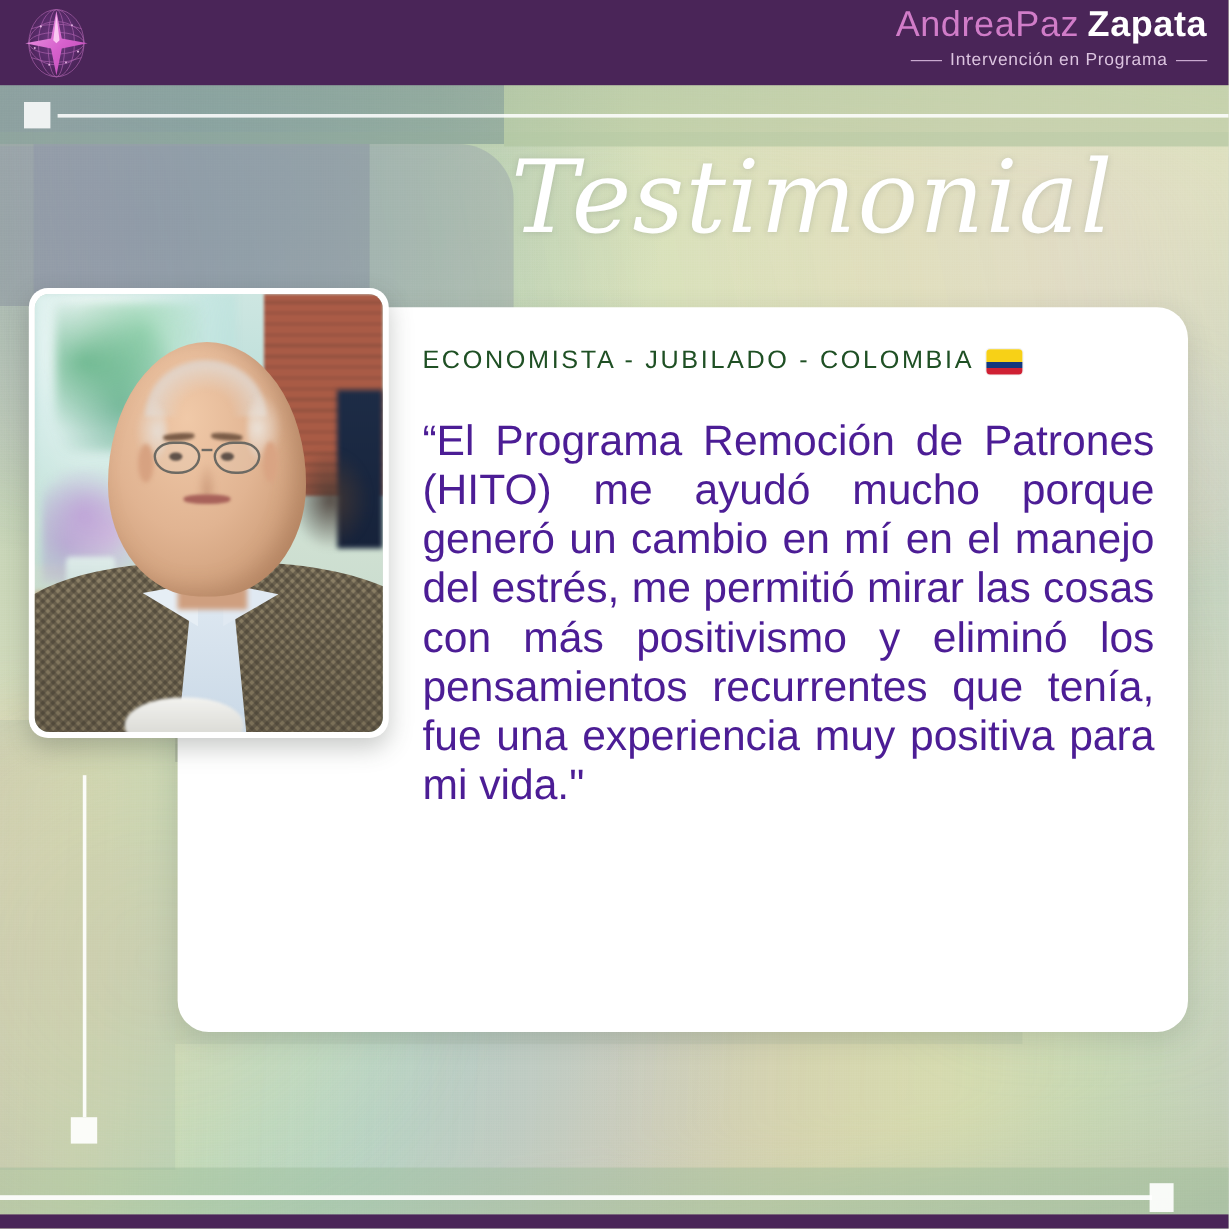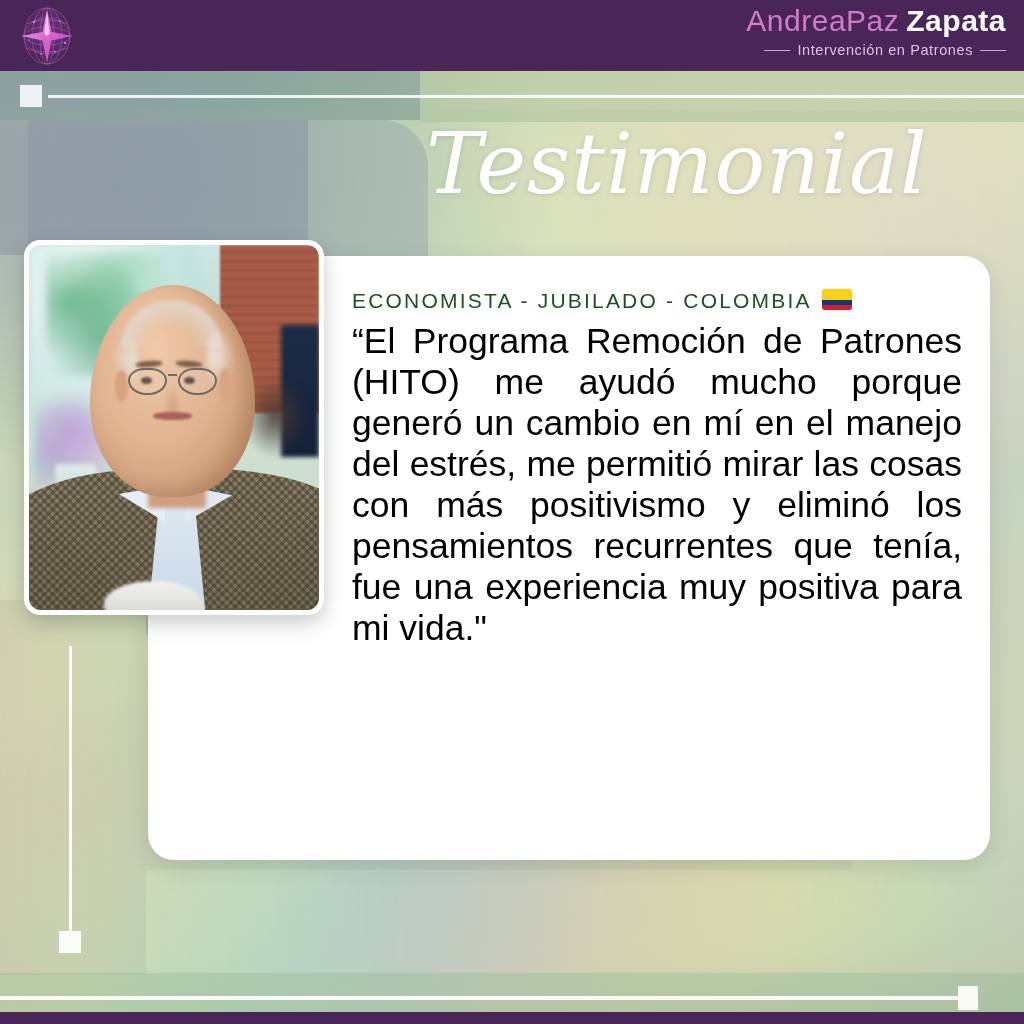--- a/index.html
+++ b/index.html
@@ -264,36 +264,36 @@
     font-weight: 400;
     white-space: nowrap;
     margin-top: 12px;
   }
   .person-role {
     margin: 11px 0 0 16px;
     font-size: 21px;
     color: #1f5024;
     letter-spacing: 2.2px;
     white-space: nowrap;
-    display: flex; align-items: flex-start; gap: 10px;
+    display: flex; align-items: center; gap: 10px;
   }
   .flag {
     display: inline-block;
     width: 30px; height: 21px;
     border-radius: 3px;
     background: linear-gradient(180deg,
         #f7d117 0 50%, #11377e 50% 75%, #cf2033 75% 100%);
     box-shadow: 0 0 0 1px rgba(0,0,0,.06);
     flex: 0 0 auto;
   }
   .quote {
-    margin: 8px 0 0 16px;
+    margin: 34px 0 0 16px;
     font-size: 35.5px;
     line-height: 1.155;
-    color: #000000;
+    color: #4c1d95;
     text-align: justify;
     text-align-last: left;
     letter-spacing: 0px;
     width: 610px;
   }
 
   
   .photo-frame {
     position: absolute; left: 24px; top: 240px;
     width: 300px; height: 375px;
@@ -535,21 +535,21 @@
         <path d="M33 7 L37.5 30 L59 34 L37.5 38.5 L33 61 L28.5 38.5 L7 34 L28.5 30 Z" fill="url(#stg)"></path>
         <path d="M33 10 L35.6 31.5 L33 34 L30.4 31.5 Z" fill="#ffd7f7" opacity="0.85"></path>
       </svg>
     </div>
     <div class="brand">
       <div class="brand-line1">
         <span class="brand-a">AndreaPaz</span><span class="brand-b">Zapata</span>
       </div>
       <div class="brand-line2">
         <span class="brand-dash"></span>
-        <span>Intervención en Patrones</span>
+        <span>Intervención en Programa</span>
         <span class="brand-dash"></span>
       </div>
     </div>
   </div>
 
   <div class="sq-top"></div>
   <div class="line-top"></div>
   <div class="line-vert"></div>
   <div class="sq-vert"></div>
   <div class="line-bottom"></div>

